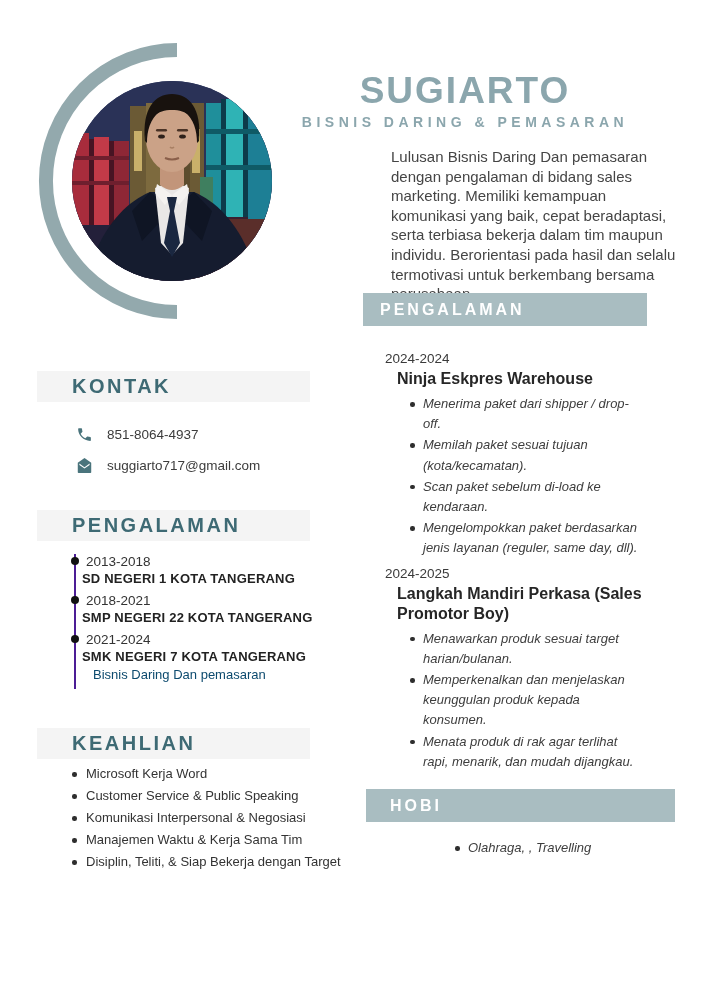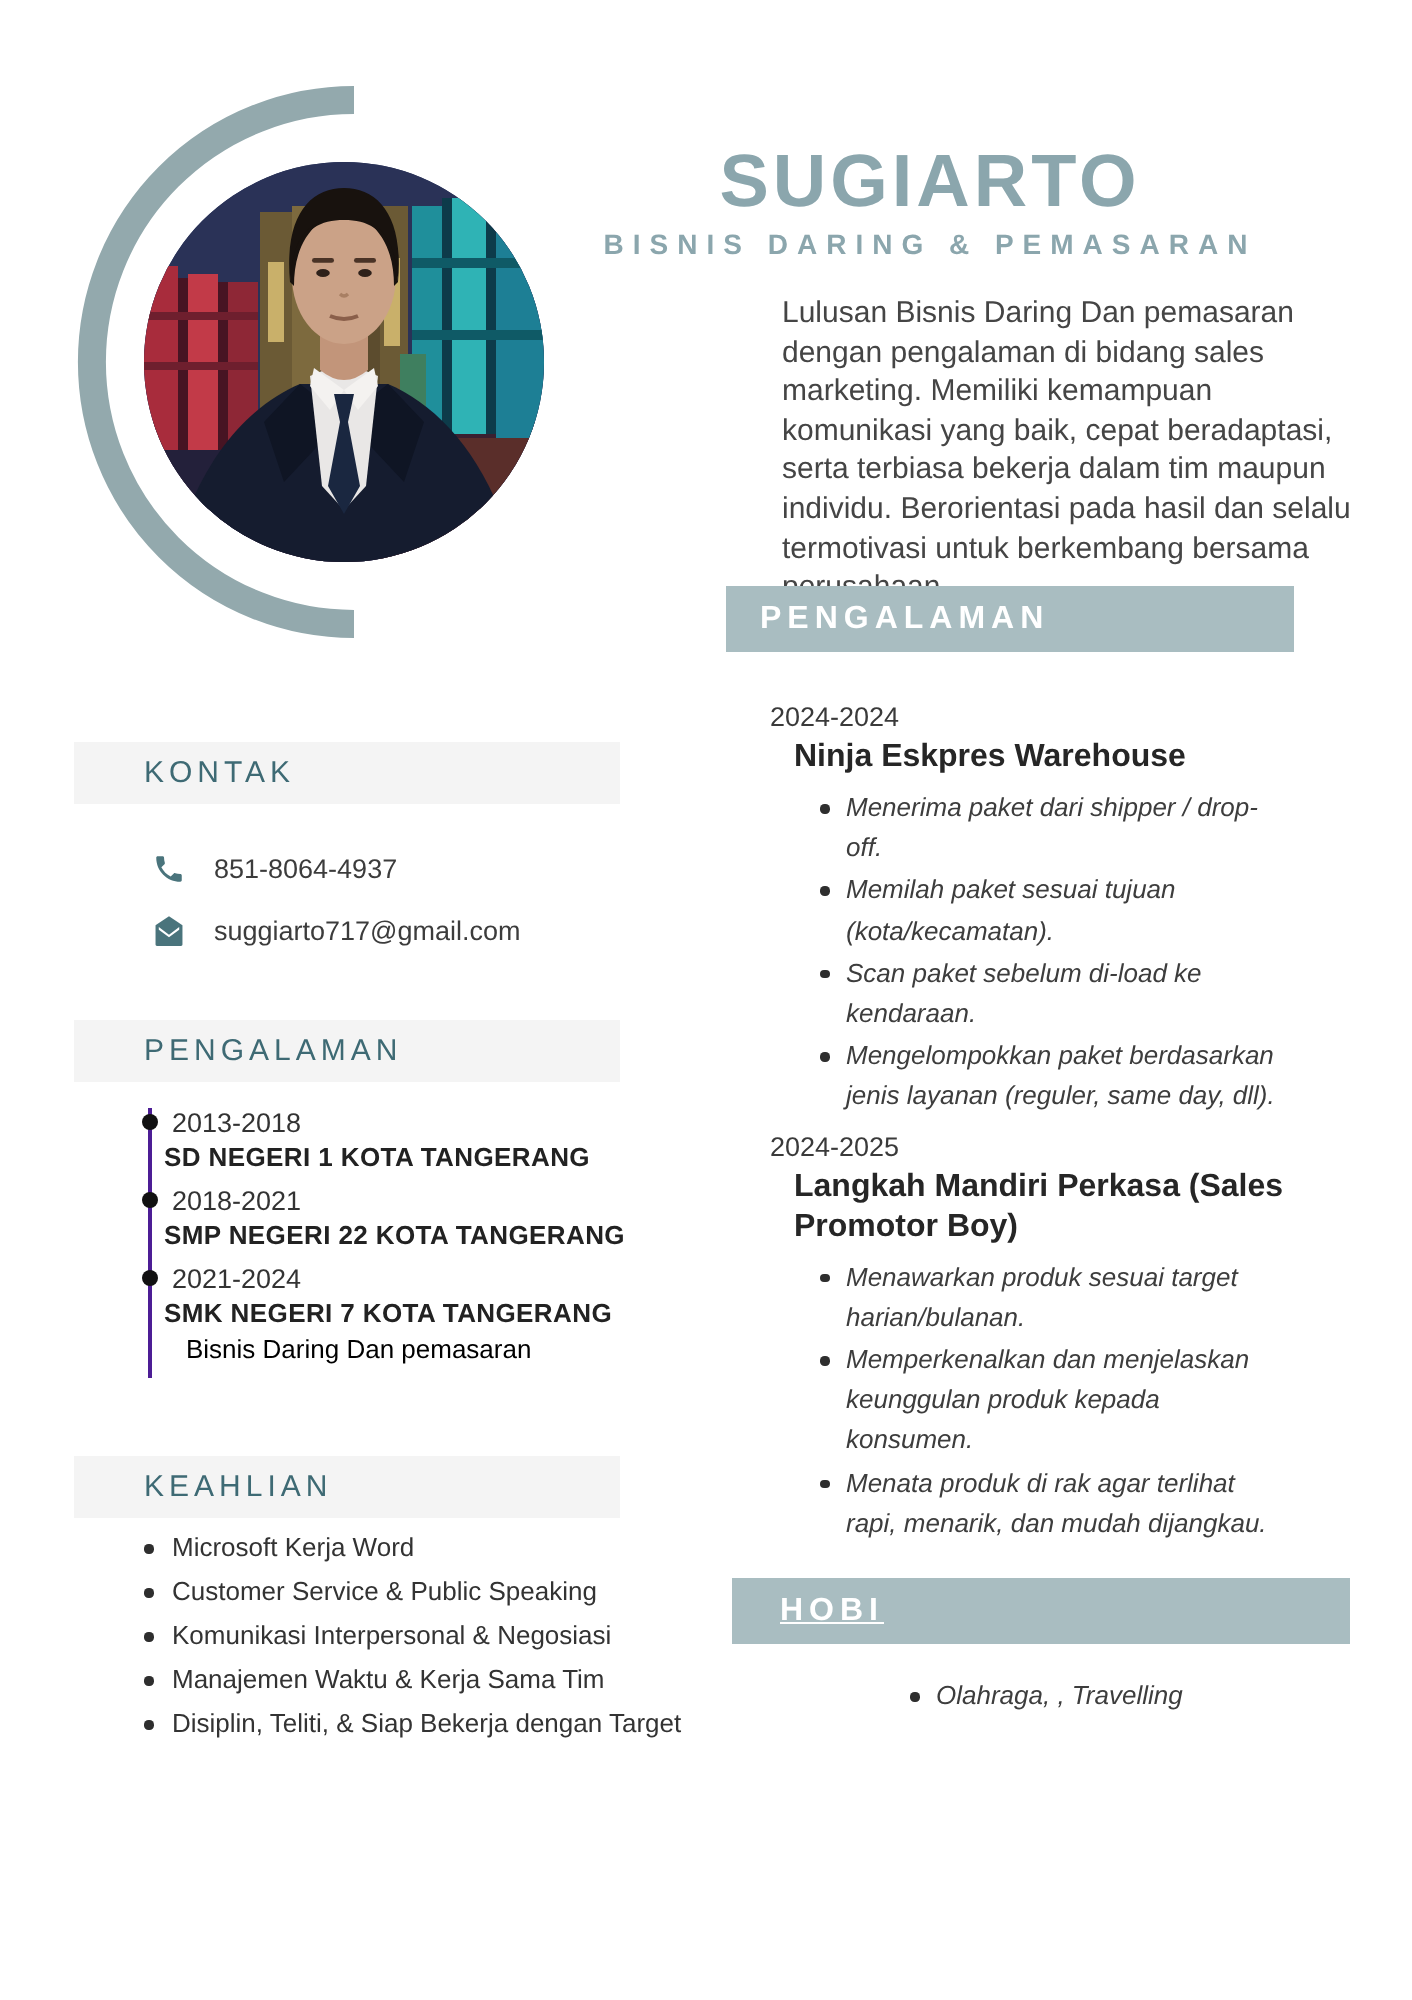--- a/index.html
+++ b/index.html
@@ -39,21 +39,21 @@
     position:absolute;left:391px;top:147px;width:292px;
     font-size:15px;line-height:19.6px;color:#454545;
   }
   
   .bar-right{
     position:absolute;height:33px;background:var(--accent-bar);
     color:#fff;font-weight:bold;font-size:16px;letter-spacing:3px;
     line-height:33px;
   }
   .bar-exp{left:363px;top:293px;width:284px;padding-left:17px;}
-  .bar-hobi{left:366px;top:789px;width:309px;padding-left:24px;text-decoration:underline;}
+  .bar-hobi{left:366px;top:789px;width:309px;padding-left:24px;}
   
   .jobs{position:absolute;left:363px;top:351px;width:300px;}
   .job + .job{margin-top:7px;}
   .job-years{margin-left:22px;font-size:13.5px;line-height:16px;color:#3a3a3a;}
   .job-company{
     margin:2px 0 5px 34px;width:256px;
     font-size:16px;line-height:20px;font-weight:bold;color:var(--dark-text);
   }
   ul.dots{list-style:none;margin-left:46px;width:237px;font-style:italic;}
   ul.dots li{
@@ -61,42 +61,42 @@
     font-size:13px;line-height:20.2px;color:var(--body-text);
   }
   ul.dots li::before{
     content:"";position:absolute;left:1px;top:8px;width:4.5px;height:4.5px;
     border-radius:50%;background:#2e2e2e;
   }
   .hobby-list{position:absolute;left:408px;top:838px;width:240px;margin:0;}
   
   .bar-left{
     position:absolute;left:37px;width:273px;height:31px;background:var(--light-bar);
-    color:var(--header-teal);font-weight:normal;font-size:15px;letter-spacing:2.5px;
+    color:var(--header-teal);font-weight:bold;font-size:20px;letter-spacing:2.5px;
     line-height:31px;padding-left:35px;
   }
   .bar-kontak{top:371px;}
   .bar-pendidikan{top:510px;}
   .bar-keahlian{top:728px;}
   
   .contact-row{position:absolute;left:76px;display:flex;align-items:center;gap:14px;}
   .contact-row.phone{top:426px;}
   .contact-row.mail{top:457px;}
   .contact-row .txt{font-size:13.5px;color:#3c3c3c;}
   .cicon{width:17px;height:17px;display:block;}
   
   .edu{position:absolute;left:74px;top:554px;width:250px;border-left:2px solid #4c1d95;}
   .edu-item{position:relative;padding-left:10px;margin-bottom:6px;}
   .edu-item::before{
     content:"";position:absolute;left:-5px;top:3px;width:8px;height:8px;
     border-radius:50%;background:#111;
   }
   .edu-years{font-size:13.5px;line-height:16px;color:#333;}
   .edu-school{font-size:13px;line-height:17px;font-weight:bold;color:#222;margin-left:-4px;letter-spacing:0.2px;white-space:nowrap;}
-  .edu-note{font-size:13px;line-height:17px;color:#000000;margin-left:7px;margin-top:1px;}
+  .edu-note{font-size:13px;line-height:17px;color:#0c4a6e;margin-left:7px;margin-top:1px;}
   
   .skills{position:absolute;left:70px;top:763px;width:320px;list-style:none;}
   .skills li{
     position:relative;padding-left:16px;font-size:13px;line-height:22px;
     color:#333;white-space:nowrap;
   }
   .skills li::before{
     content:"";position:absolute;left:2px;top:9px;width:4.5px;height:4.5px;
     border-radius:50%;background:#2e2e2e;
   }

